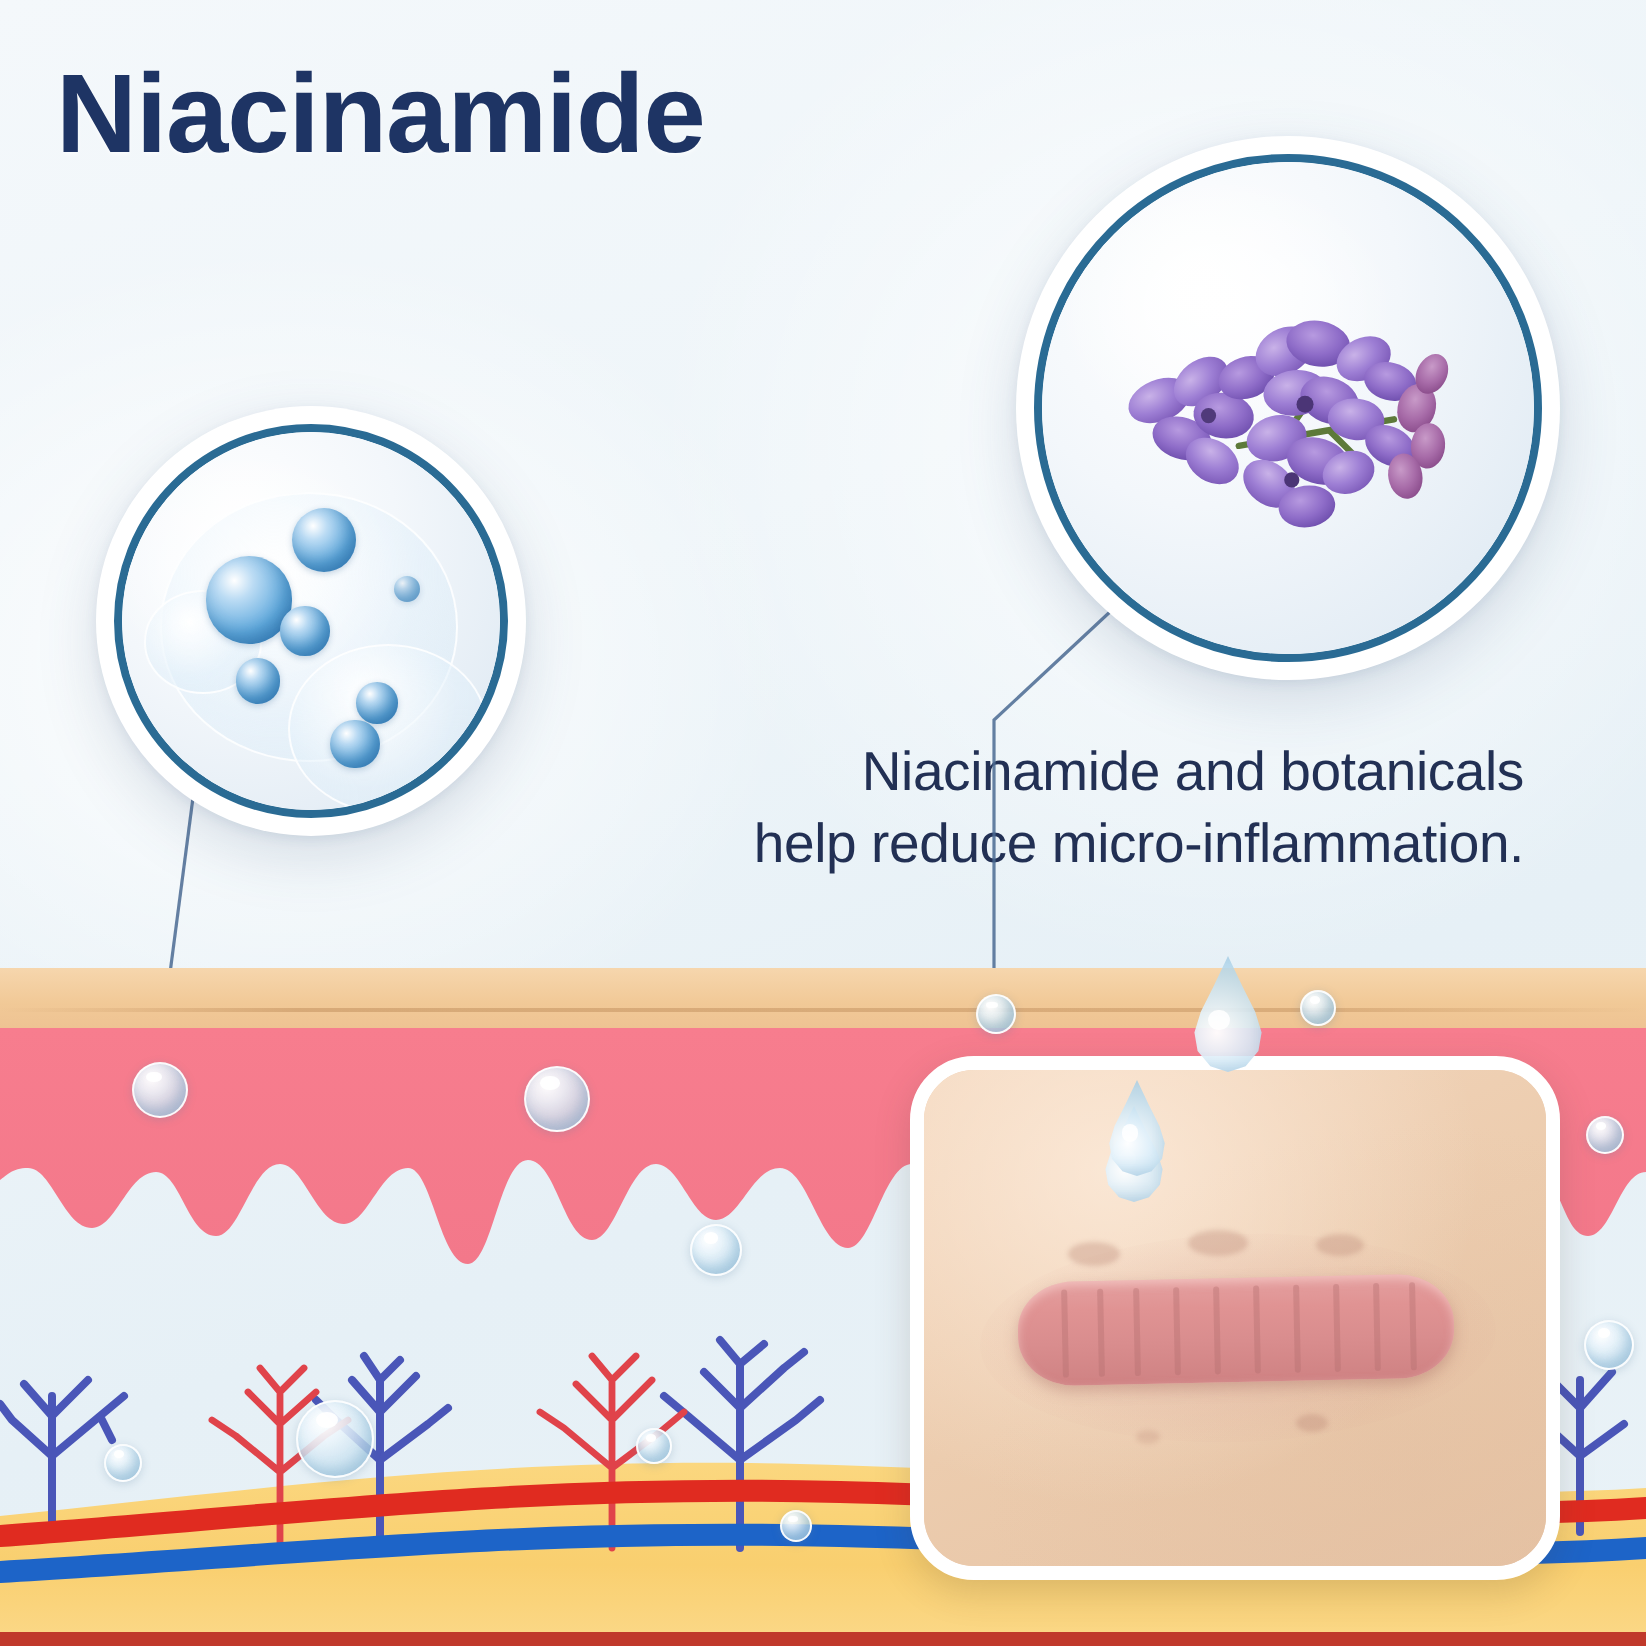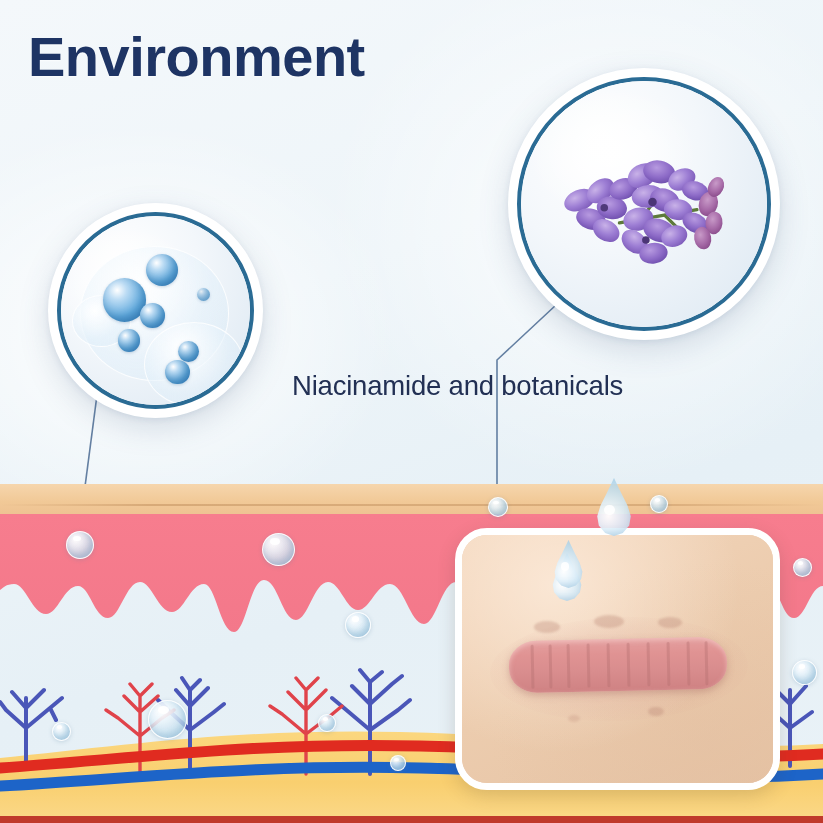--- a/index.html
+++ b/index.html
@@ -49,20 +49,21 @@
   
   .bodycopy {
     position: absolute;
     left: 292px;
     top: 368px;
     width: 470px;
     color: #223054;
     font-size: 27.5px;
     line-height: 1.32;
     letter-spacing: -0.2px;
+    text-align: right;
   }
 
   
   .circle-inset {
     position: absolute;
     border-radius: 50%;
     background: #ffffff;
     box-shadow: 0 10px 30px rgba(60,90,130,0.18), 0 2px 6px rgba(60,90,130,0.10);
   }
   .circle-ring {
@@ -217,25 +218,26 @@
 </style>
 </head>
 <body>
 
 <div id="infographic">
 
   <div class="bg-glow glow-a"></div>
   <div class="bg-glow glow-b"></div>
 
   <div class="headline">
-    <div>Environment</div>
+    <div>Niacinamide</div>
   </div>
 
   <div class="bodycopy">
     <div>Niacinamide and botanicals</div>
+    <div>help reduce micro-inflammation.</div>
   </div>
 
   <svg class="connector" style="left:0;top:0;width:823px;height:823px;" viewBox="0 0 823 823">
     <path d="M 97 395 L 78 540" stroke="#4a6a92" stroke-width="1.6" fill="none" opacity="0.85"></path>
   </svg>
   <svg class="connector" style="left:0;top:0;width:823px;height:823px;" viewBox="0 0 823 823">
     <path d="M 556 305 L 497 360 L 497 505" stroke="#4a6a92" stroke-width="1.6" fill="none" opacity="0.85"></path>
   </svg>
 
   <div class="circle-inset" id="circle-molecules">

